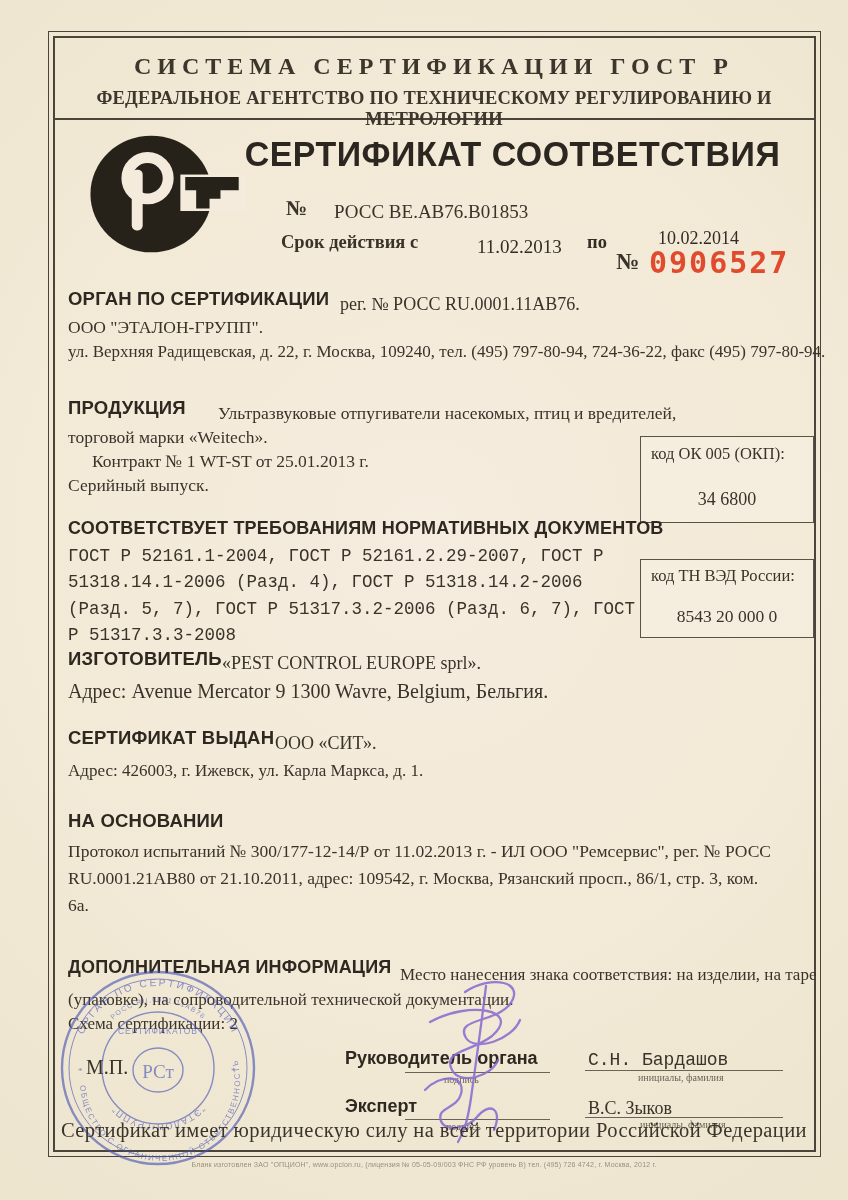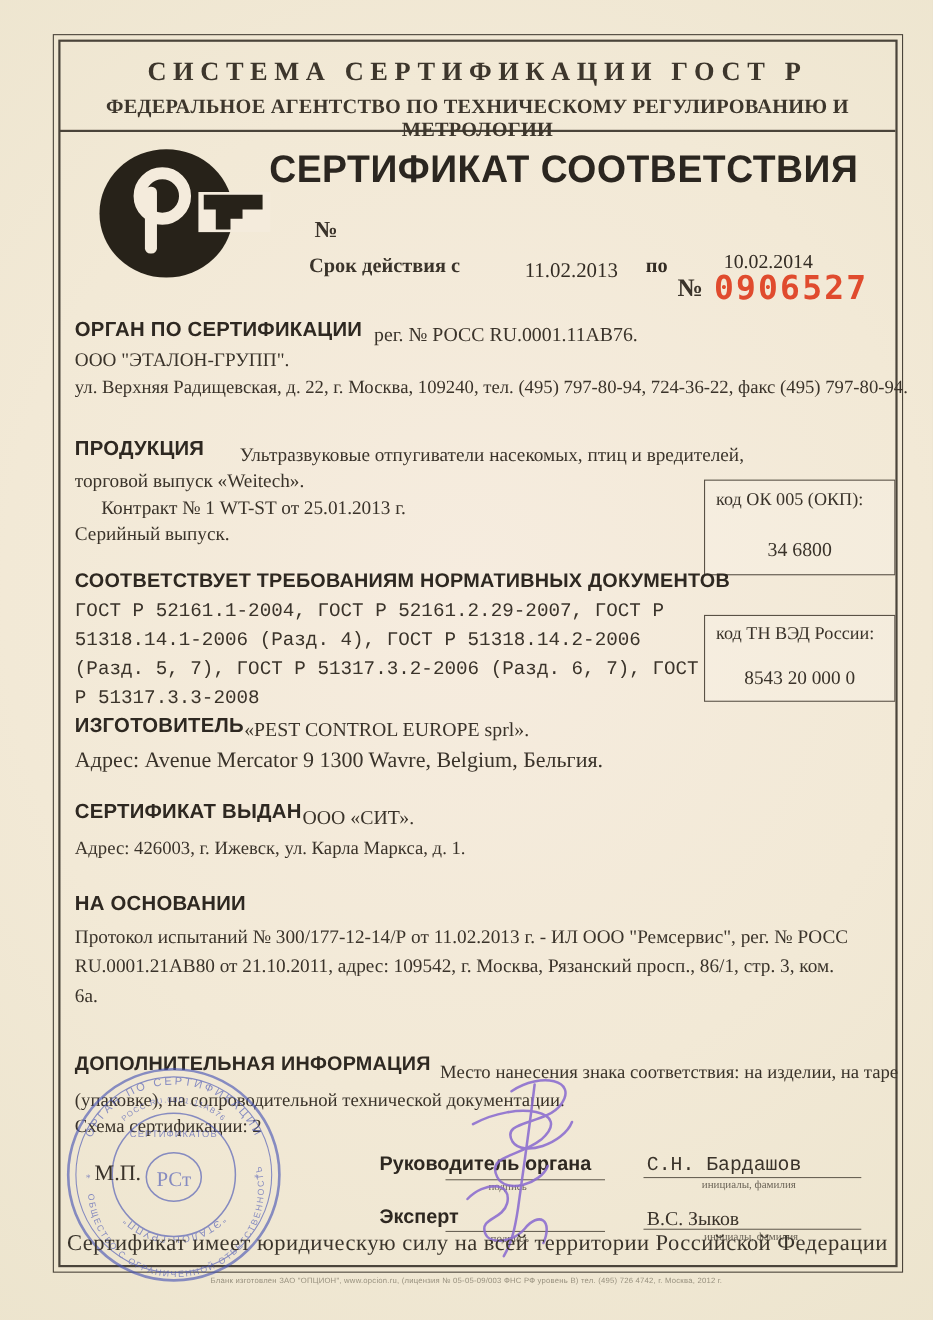--- a/index.html
+++ b/index.html
@@ -102,35 +102,36 @@
       <rect x="76" y="38" width="54" height="30" fill="#f4ebdc"></rect>
       <circle cx="49" cy="41" r="17" fill="none" stroke="#f4ebdc" stroke-width="9"></circle>
       <rect x="36" y="34" width="9" height="50" fill="#f4ebdc" rx="4"></rect>
       <path d="M80 40 h44 v11 h-15 v7 h-9 v8 h-11 v-15 h-9 z" fill="#272219"></path>
     </svg>
   </div>
 
   <div class="abs title">СЕРТИФИКАТ СООТВЕТСТВИЯ</div>
 
   <div class="abs no-label">№</div>
+  <div class="abs no-value">РОСС BE.AB76.B01853</div>
   <div class="abs valid-label">Срок действия  с</div>
   <div class="abs valid-from">11.02.2013</div>
   <div class="abs valid-to-label">по</div>
   <div class="abs valid-to">10.02.2014</div>
   <div class="abs blank-no-label">№</div>
   <div class="abs blank-no" id="blank-no" style="color: rgb(224, 75, 46);">0906527</div>
 
   <div class="abs sec-h org-h">ОРГАН ПО СЕРТИФИКАЦИИ</div>
   <div class="abs body-t org-reg">рег. № РОСС RU.0001.11АВ76.</div>
   <div class="abs body-t org-name">ООО "ЭТАЛОН-ГРУПП".</div>
   <div class="abs body-t org-addr">ул. Верхняя Радищевская, д. 22, г. Москва, 109240, тел. (495) 797-80-94, 724-36-22, факс (495) 797-80-94.</div>
 
   <div class="abs sec-h prod-h">ПРОДУКЦИЯ</div>
   <div class="abs body-t prod-1">Ультразвуковые отпугиватели насекомых, птиц и вредителей,</div>
-  <div class="abs body-t prod-2">торговой выпуск «Weitech».</div>
+  <div class="abs body-t prod-2">торговой марки «Weitech».</div>
   <div class="abs body-t prod-3">Контракт № 1 WT-ST от 25.01.2013 г.</div>
   <div class="abs body-t prod-4">Серийный выпуск.</div>
   <div class="abs code-box okp-box">
     <div class="okp-label body-t">код ОК 005 (ОКП):</div>
     <div class="okp-value body-t">34 6800</div>
   </div>
 
   <div class="abs sec-h conf-h">СООТВЕТСТВУЕТ ТРЕБОВАНИЯМ НОРМАТИВНЫХ ДОКУМЕНТОВ</div>
   <div class="abs body-t conf-std">ГОСТ Р 52161.1-2004, ГОСТ Р 52161.2.29-2007, ГОСТ Р 51318.14.1-2006 (Разд. 4), ГОСТ Р 51318.14.2-2006 (Разд. 5, 7), ГОСТ Р 51317.3.2-2006 (Разд. 6, 7), ГОСТ Р 51317.3.3-2008</div>
   <div class="abs code-box tnved-box">

